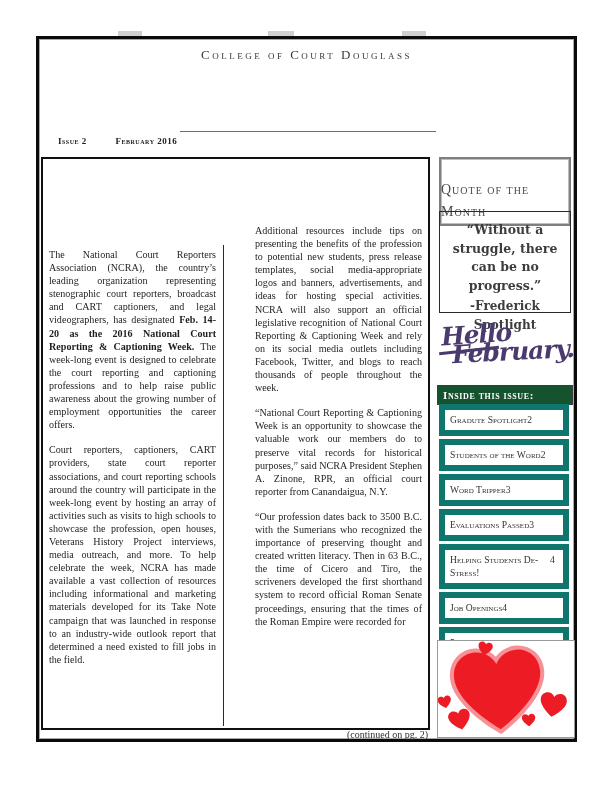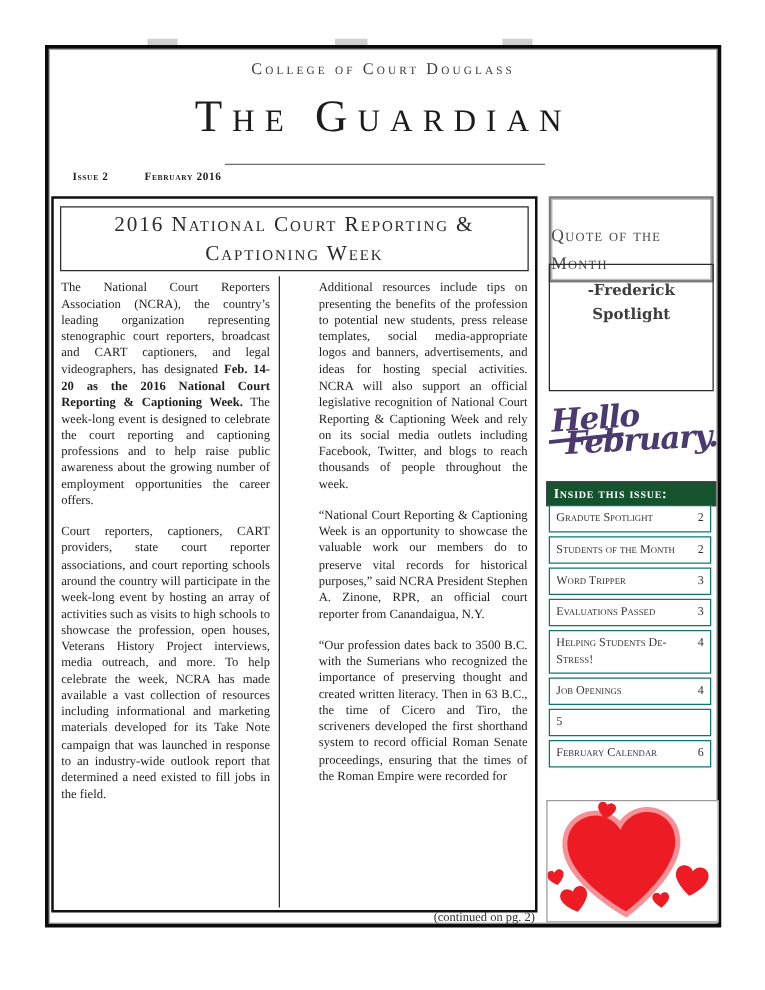--- a/index.html
+++ b/index.html
@@ -24,21 +24,21 @@
     letter-spacing:.5px;color:#222;}
   .issue-line .date{margin-left:26px;}
   
   .article-box{position:absolute;left:41px;top:157px;width:385px;height:569px;
     border:2px solid #101010;background:#fff;}
   .article-title-box{position:absolute;left:5px;top:6px;right:5px;height:48px;
     border:1px solid #2a2a2a;text-align:center;
     font-variant:small-caps;font-size:17px;letter-spacing:1.5px;color:#2a2a2a;line-height:23px;padding-top:2px;}
   .columns{position:absolute;left:6px;right:6px;top:62px;bottom:2px;display:flex;}
   .col{width:50%;padding-top:3px;font-size:10.1px;line-height:13.1px;text-align:justify;color:#1e1e1e;}
-  .col-left{padding-right:7px;border-right:1px solid #2a2a2a;}
+  .col-left{padding-right:7px;border-right:1px solid #2a2a2a;margin-top:24px;}
   .col-right{padding-left:7px;margin-left:24px;}
   .col p{margin:0 0 12px 0;}
   .bold{font-weight:bold;}
   .continued{position:absolute;left:36px;top:729px;width:392px;text-align:right;
     font-size:10px;color:#2f2f2f;}
   
   .quote-head{position:absolute;left:439px;top:157px;width:128px;height:45px;
     border:2px solid #7e7e7e;box-shadow:inset 0 0 0 1px #bdbdbd;
     text-align:left;font-variant:small-caps;font-size:14px;letter-spacing:1px;
     color:#4a4a4a;line-height:22px;padding-top:20px;}
@@ -49,92 +49,88 @@
   .hello{position:absolute;left:437px;top:320px;width:140px;height:64px;color:#4a3a6d;
     font-family:"DejaVu Serif",serif;font-style:italic;font-weight:bold;}
   .hello-l1{position:absolute;left:4px;top:0px;font-size:25px;letter-spacing:-1px;transform:rotate(-4deg);}
   .hello-underline{position:absolute;left:2px;top:29px;width:60px;height:2.5px;background:#4a3a6d;transform:rotate(-6deg);}
   .hello-l2{position:absolute;left:15px;top:17px;font-size:25px;letter-spacing:-1px;transform:rotate(-3deg);}
   .inside-bar{position:absolute;left:437px;top:385px;width:129px;height:18px;
     background:#14532d;border:1px solid #3c3c3c;color:#fff;
     font-variant:small-caps;font-weight:bold;font-size:11px;letter-spacing:.6px;
     line-height:18px;padding-left:5px;}
   .toc{position:absolute;left:439px;top:404px;width:130px;}
-  .toc-row{border:1px solid #0f766e;background:#fff;margin-bottom:3px;
-    padding:3px 5px 4px 5px;display:flex;justify-content:space-between;align-items:flex-start;
+  .toc-row{border:6px solid #0f766e;background:#fff;margin-bottom:3px;
+    padding:3px 5px 4px 5px;display:flex;justify-content:flex-start;align-items:flex-start;
     font-variant:small-caps;font-size:9.6px;line-height:13px;color:#333;}
   .toc-label{max-width:100px;}
   .toc-page{color:#333;}
   
   .hearts-frame{position:absolute;left:437px;top:640px;width:136px;height:96px;
     border:1px solid #9a9a9a;background:#fff;overflow:hidden;}
   .hearts-frame svg{display:block;}
 </style>
 </head>
 <body>
 
 <div class="page">
 
   <div class="tape-mark" style="left:118px;top:31px;width:24px;"></div>
   <div class="tape-mark" style="left:268px;top:31px;width:26px;"></div>
   <div class="tape-mark" style="left:402px;top:31px;width:24px;"></div>
 
   <div class="outer-frame"></div>
 
   <div class="org-line">College of Court Douglass</div>
-  <div class="masthead">The Guardian</div>
   <div class="masthead-rule"></div>
   <div class="issue-line">
     <span>Issue 2</span>
     <span class="date">February 2016</span>
   </div>
 
   <div class="article-box">
-    <div class="article-title-box">
-      <span>2016 National Court Reporting &amp;</span><br>
-      <span>Captioning Week</span>
-    </div>
     <div class="columns">
       <div class="col col-left">
         <p><span>The National Court Reporters Association (NCRA), the country’s leading organization representing stenographic court reporters, broadcast and CART captioners, and legal videographers, has designated </span><span class="bold">Feb. 14-20 as the 2016 National Court Reporting &amp; Captioning Week.</span><span> The week-long event is designed to celebrate the court reporting and captioning professions and to help raise public awareness about the growing number of employment opportunities the career offers.</span></p>
         <p>Court reporters, captioners, CART providers, state court reporter associations, and court reporting schools around the country will participate in the week-long event by hosting an array of activities such as visits to high schools to showcase the profession, open houses, Veterans History Project interviews, media outreach, and more. To help celebrate the week, NCRA has made available a vast collection of resources including informational and marketing materials developed for its Take Note campaign that was launched in response to an industry-wide outlook report that determined a need existed to fill jobs in the field.</p>
       </div>
       <div class="col col-right">
         <p>Additional resources include tips on presenting the benefits of the profession to potential new students, press release templates, social media-appropriate logos and banners, advertisements, and ideas for hosting special activities. NCRA will also support an official legislative recognition of National Court Reporting &amp; Captioning Week and rely on its social media outlets including Facebook, Twitter, and blogs to reach thousands of people throughout the week.</p>
         <p>“National Court Reporting &amp; Captioning Week is an opportunity to showcase the valuable work our members do to preserve vital records for historical purposes,” said NCRA President Stephen A. Zinone, RPR, an official court reporter from Canandaigua, N.Y.</p>
         <p>“Our profession dates back to 3500 B.C. with the Sumerians who recognized the importance of preserving thought and created written literacy. Then in 63 B.C., the time of Cicero and Tiro, the scriveners developed the first shorthand system to record official Roman Senate proceedings, ensuring that the times of the Roman Empire were recorded for</p>
       </div>
     </div>
   </div>
   <div class="continued">(continued on pg. 2)</div>
 
   <div class="quote-head">
     <span>Quote of the</span><br>
     <span>Month</span>
   </div>
 
   <div class="quote-box">
+    <div>“Without a struggle, there can be no progress.”</div>
     <div class="quote-attrib">-Frederick Spotlight</div>
   </div>
 
   <div class="hello">
     <span class="hello-l1">Hello</span>
     <span class="hello-underline"></span>
     <span class="hello-l2">February.</span>
   </div>
 
   <div class="inside-bar">Inside this issue:</div>
 
   <div class="toc">
     <div class="toc-row">
       <span class="toc-label">Gradute Spotlight</span>
       <span class="toc-page">2</span>
     </div>
     <div class="toc-row">
-      <span class="toc-label">Students of the Month</span>
+      <span class="toc-label">Students of the Word</span>
       <span class="toc-page">2</span>
     </div>
     <div class="toc-row">
       <span class="toc-label">Word Tripper</span>
       <span class="toc-page">3</span>
     </div>
     <div class="toc-row">
       <span class="toc-label">Evaluations Passed</span>
       <span class="toc-page">3</span>
     </div>

